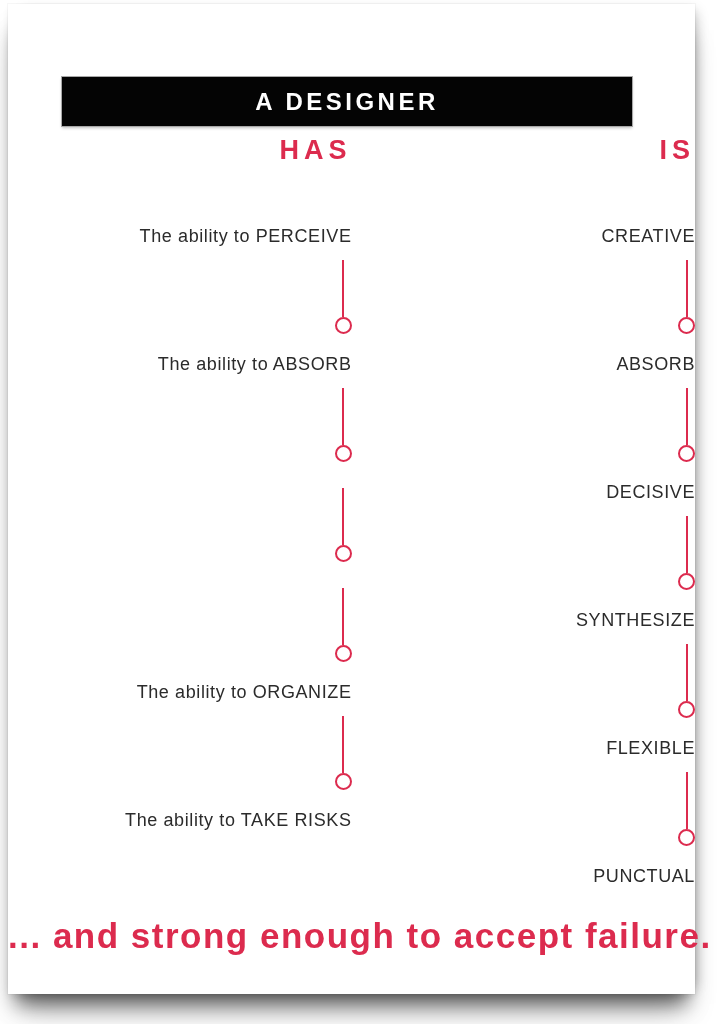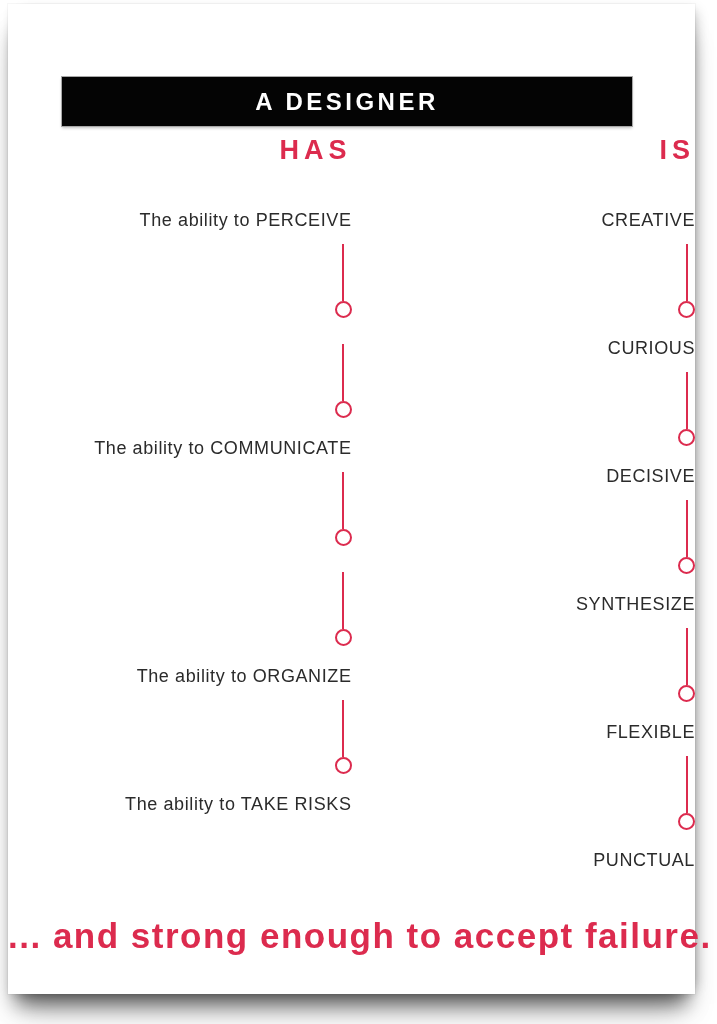--- a/index.html
+++ b/index.html
@@ -80,21 +80,21 @@
   }
   .item {
     height: 28px;
     line-height: 28px;
     font-size: 18px;
     letter-spacing: 0.6px;
     color: var(--text);
     white-space: nowrap;
   }
   .item.first {
-    margin-top: 36px;
+    margin-top: 52px;
   }
   .connector {
     display: flex;
     flex-direction: column;
     align-items: center;
     margin: 10px 0 16px 0;
   }
   .connector .line {
     width: 2px;
     height: 57px;
@@ -134,26 +134,26 @@
 
       <div class="column">
         <div class="col-heading">HAS</div>
 
         <div class="item first">The ability to PERCEIVE</div>
         <div class="connector">
           <div class="line"></div>
           <div class="circle"></div>
         </div>
 
-        <div class="connector">
-          <div class="line"></div>
-          <div class="circle"></div>
-        </div>
-
-        <div class="item">The ability to COMMUNICATE</div>
+        <div class="item">The ability to ABSORB</div>
+        <div class="connector">
+          <div class="line"></div>
+          <div class="circle"></div>
+        </div>
+
         <div class="connector">
           <div class="line"></div>
           <div class="circle"></div>
         </div>
 
         <div class="connector">
           <div class="line"></div>
           <div class="circle"></div>
         </div>
 
@@ -168,21 +168,21 @@
 
       <div class="column">
         <div class="col-heading">IS</div>
 
         <div class="item first">CREATIVE</div>
         <div class="connector">
           <div class="line"></div>
           <div class="circle"></div>
         </div>
 
-        <div class="item">CURIOUS</div>
+        <div class="item">ABSORB</div>
         <div class="connector">
           <div class="line"></div>
           <div class="circle"></div>
         </div>
 
         <div class="item">DECISIVE</div>
         <div class="connector">
           <div class="line"></div>
           <div class="circle"></div>
         </div>

